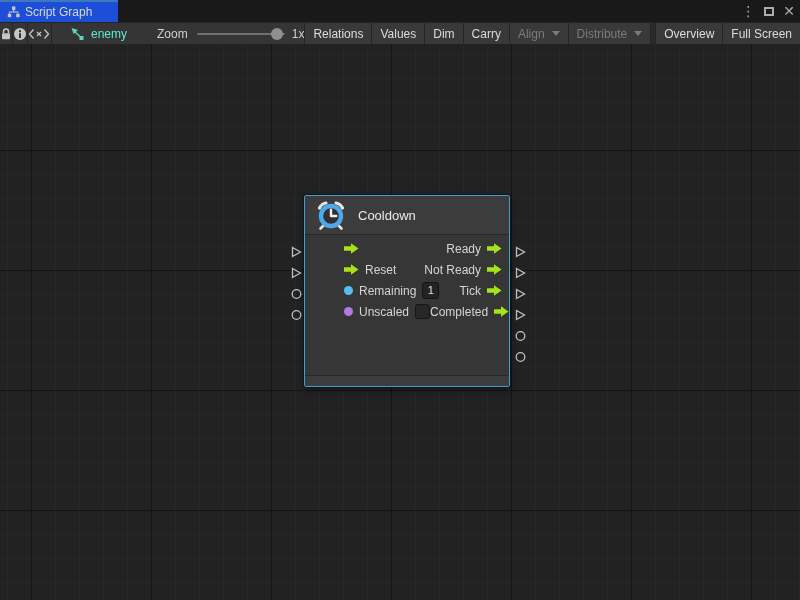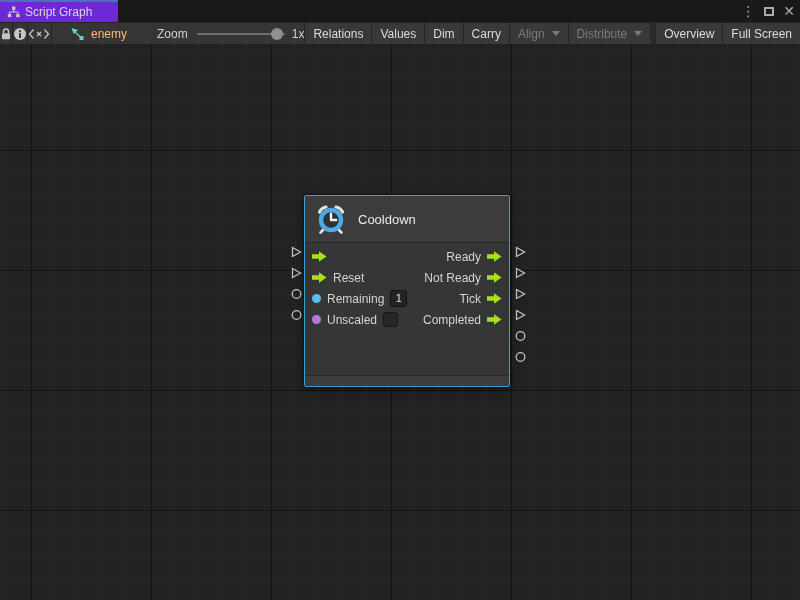--- a/index.html
+++ b/index.html
@@ -11,21 +11,21 @@
     color: #d6d6d6;
   }
 
   
   .tabbar {
     position: absolute; top: 0; left: 0; width: 800px; height: 22px;
     background: #191919;
   }
   .tab {
     position: absolute; left: 0; top: 0; width: 118px; height: 22px;
-    background: #6d28d9;
+    background: #1d4ed8;
     border-top: 2px solid #3e78b8;
     display: flex; align-items: center; gap: 5px;
     padding-left: 7px;
     font-size: 12px; color: #d8d8d8;
     cursor: default;
   }
   .win-controls {
     position: absolute; right: 5px; top: 0; height: 22px;
     display: flex; align-items: center; gap: 9px;
     color: #ababab;
@@ -44,21 +44,21 @@
   .tb-seg {
     display: flex; align-items: center; justify-content: center;
     border-right: 1px solid #252525;
     height: 100%;
   }
   .tb-seg.lock { width: 27px; }
   .tb-seg.info { width: 28px; }
   .tb-seg.code { width: 68px; }
   .breadcrumb {
     display: flex; align-items: center; gap: 6px;
-    margin-left: 18px; color: #fdba74;
+    margin-left: 18px; color: #5eead4;
   }
   .zoom-group { display: flex; align-items: center; }
   .zoom-label { margin-left: 30px; color: #cfcfcf; }
   .slider {
     position: relative; width: 88px; height: 2px;
     background: #6f6f6f; margin-left: 9px; border-radius: 1px;
     align-self: center;
   }
   .slider-handle {
     position: absolute; top: -5px; left: 74px;
@@ -96,30 +96,30 @@
 
   
   .node {
     position: absolute; left: 304px; top: 151px; width: 206px; height: 192px;
     background: #363636;
     border: 1px solid #3f9fd8;
     border-radius: 2px;
     box-shadow: 0 0 0 1px rgba(0,0,0,0.3), 0 3px 8px rgba(0,0,0,0.35);
   }
   .node-header {
-    height: 47px; background: #3c3c3c;
+    height: 39px; background: #3c3c3c;
     border-bottom: 1px solid #282828;
     display: flex; align-items: center; gap: 11px;
     padding: 0 10px;
   }
   .node-title { font-size: 13px; color: #eaeaea; }
   .node-body { padding-top: 3px; }
   .prow {
     height: 21px; display: flex; align-items: center;
-    justify-content: space-between; padding: 0 7px;
+    justify-content: space-between; padding: 0 7px; margin-left: 32px;
   }
   .pside { display: flex; align-items: center; gap: 6px; }
   .plabel { font-size: 12px; color: #d4d4d4; }
   .dot { width: 9px; height: 9px; border-radius: 50%; display: inline-block; }
   .dot.blue { background: #58bdf2; }
   .dot.purple { background: #b478e0; }
   .value-box {
     min-width: 17px; height: 17px; padding: 0 3px;
     background: #242424; border: 1px solid #141414; border-radius: 3px;
     color: #e2e2e2; font-size: 11px; text-align: center; line-height: 15px;

